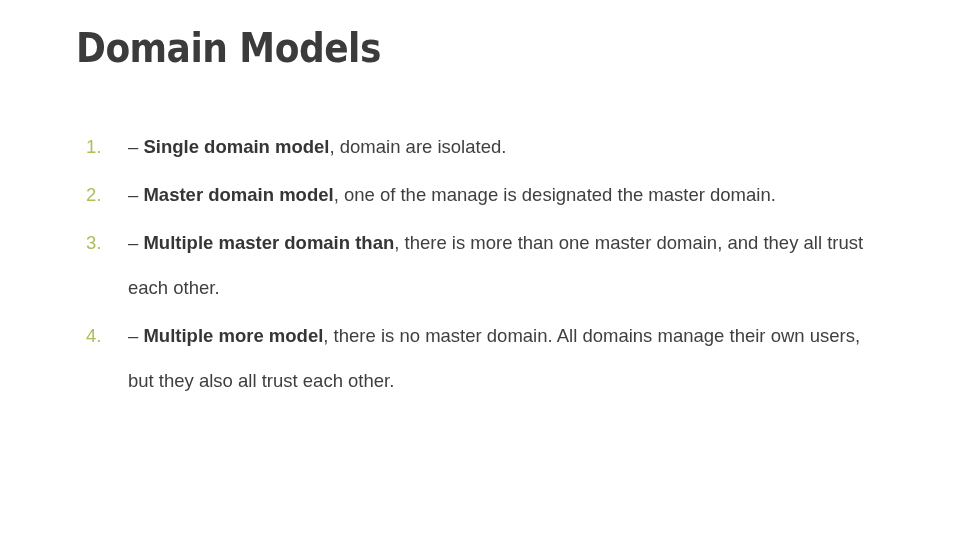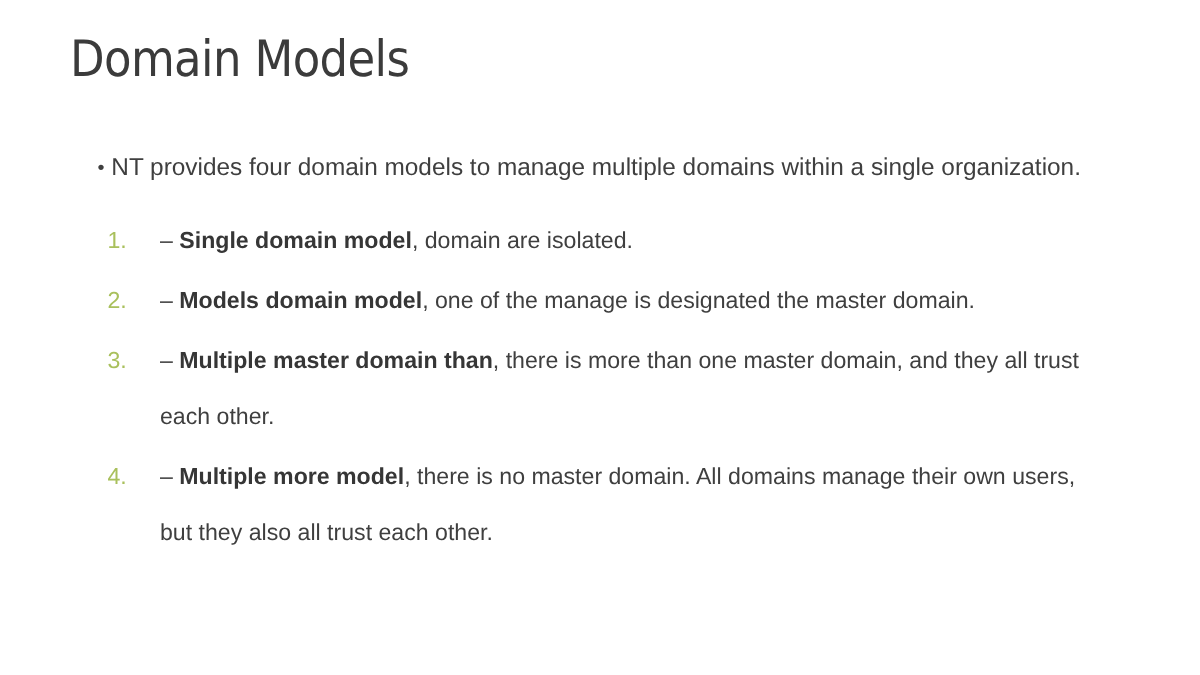--- a/index.html
+++ b/index.html
@@ -15,25 +15,25 @@
   }
   .slide {
     position: relative;
     width: 960px;
     height: 540px;
     background: #ffffff;
     box-sizing: border-box;
   }
   .slide-title {
     position: absolute;
-    left: 56px;
+    left: 76px;
     top: 24px;
     font-family: "DejaVu Sans Condensed", "Liberation Sans Narrow", "Liberation Sans", sans-serif;
     font-size: 40px;
-    font-weight: 400;
+    font-weight: 700;
     letter-spacing: -0.5px;
     color: #3b3b3b;
     line-height: 1.2;
     white-space: nowrap;
   }
   .body-area {
     position: absolute;
     left: 0px;
     top: 112px;
     width: 960px;
@@ -86,37 +86,33 @@
 </style>
 </head>
 <body>
 
 <div class="slide">
 
   <div class="slide-title">Domain Models</div>
 
   <div class="body-area">
 
-    <div class="bullet-para">
-      <span class="bullet-dot">•</span>
-      <span>NT provides four domain models to manage multiple domains within a single organization.</span>
-    </div>
 
     <ol class="model-list">
 
       <li>
         <span class="num">1.</span>
         <span class="dash">–</span>
         <span class="lead">Single domain model</span><span>, domain are isolated.</span>
       </li>
 
       <li>
         <span class="num">2.</span>
         <span class="dash">–</span>
-        <span class="lead">Models domain model</span><span>, one of the manage is designated the master domain.</span>
+        <span class="lead">Master domain model</span><span>, one of the manage is designated the master domain.</span>
       </li>
 
       <li>
         <span class="num">3.</span>
         <span class="dash">–</span>
         <span class="lead">Multiple master domain than</span><span>, there is more than one master domain, and they all trust each other.</span>
       </li>
 
       <li>
         <span class="num">4.</span>

